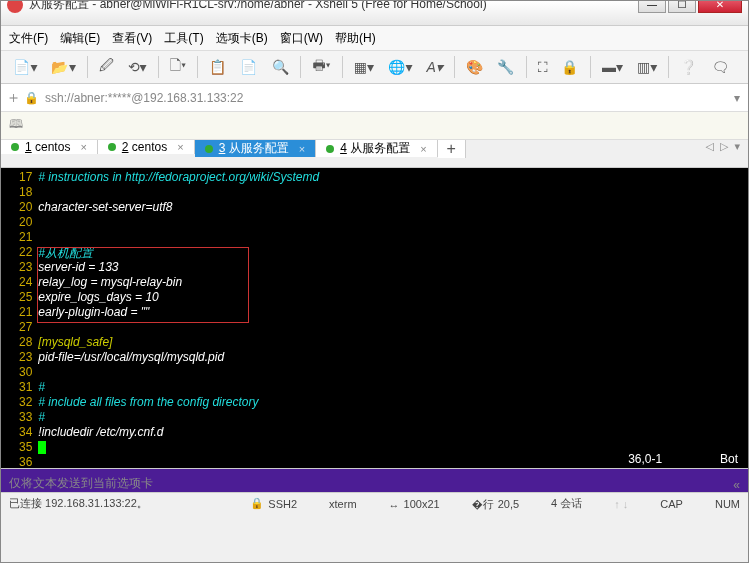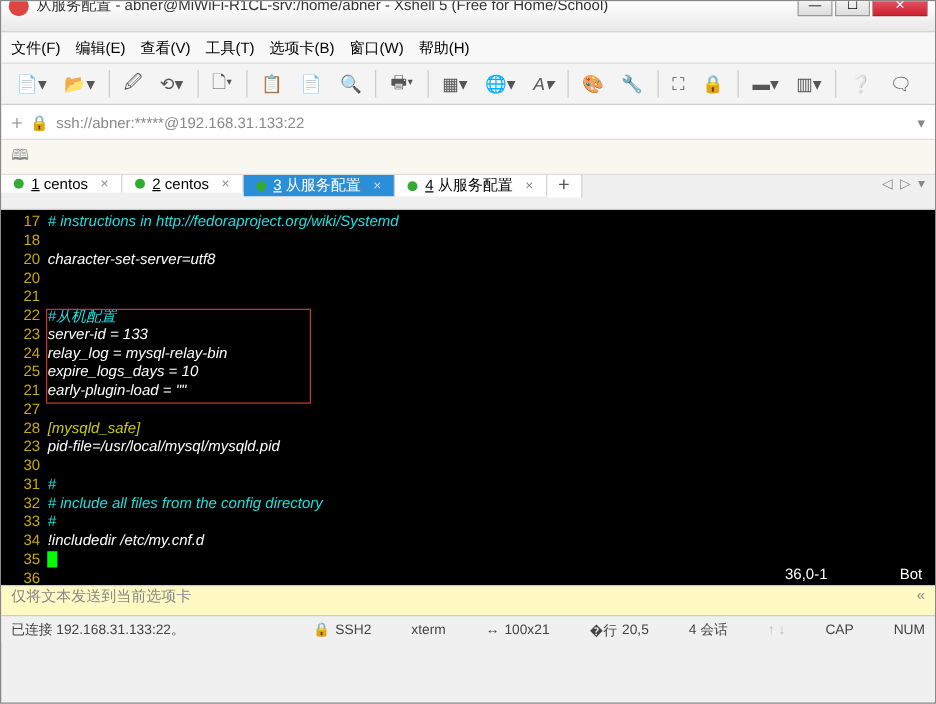--- a/index.html
+++ b/index.html
@@ -30,21 +30,21 @@
 .terminal { background: #000; height: 300px; overflow: auto; display: flex; font-family: Consolas, monospace; font-size: 12px; position: relative; padding: 2px 12px; }
 .gutter { text-align: right; padding: 0 6px; }
 .gline { height: 15px; color: #ccaa00; }
 .code { flex: 1; font-style: italic; }
 .cline { height: 15px; white-space: pre; color: #fff; }
 .cline.cyan { color: #2dd; }
 .cline.yellow { color: #cc0; }
 .redbox { position: absolute; border: 1px solid #c33; left: 36px; top: 79px; width: 212px; height: 76px; pointer-events: none; }
 .cursorblk { display: inline-block; width: 8px; height: 13px; background: #0f0; vertical-align: middle; }
 .termstatus { position: absolute; bottom: 2px; right: 10px; color: #fff; font-size: 12px; font-family: Consolas, monospace; }
-.sendbar { height: 24px; display: flex; align-items: flex-start; padding: 0 8px; background: #fef9c3; font-size: 12px; color: #888; border-top: 1px solid #ccc; }
+.sendbar { height: 24px; display: flex; align-items: flex-end; padding: 0 8px; background: #4c1d95; font-size: 12px; color: #888; border-top: 1px solid #ccc; }
 .sendbar .chev { margin-left: auto; }
 .statusbar { height: 22px; display: flex; align-items: center; padding: 0 8px; background: #f0f0f0; font-size: 11px; color: #444; border-top: 1px solid #ccc; gap: 32px; }
 .statusbar .sp { flex: 1; }
 .statusbar .cell { display: flex; align-items: center; gap: 4px; }
 </style>
 </head>
 <body>
 
 <div class="titlebar">
   <span class="icon"></span>

